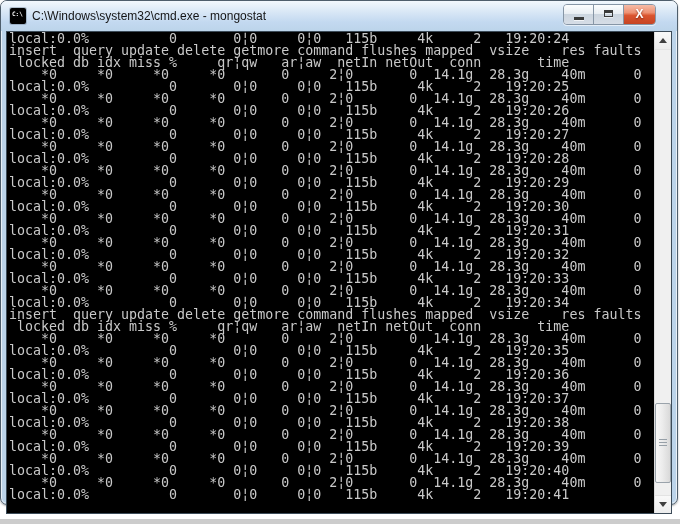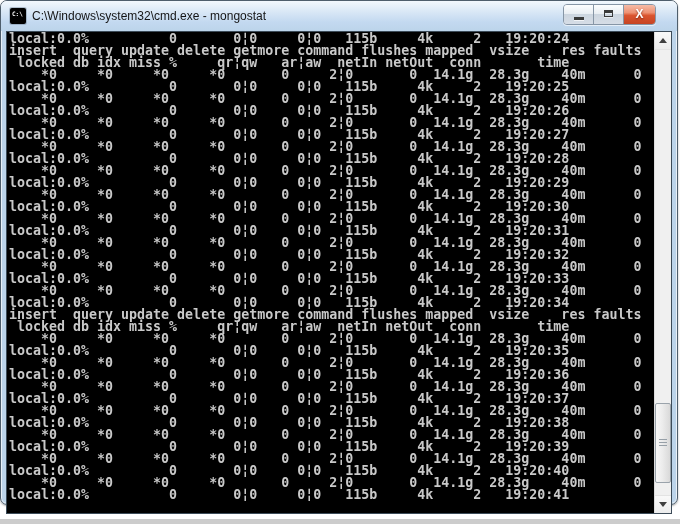--- a/index.html
+++ b/index.html
@@ -59,21 +59,21 @@
   
   .client{
     position:absolute;left:5px;top:30px;width:666px;height:483px;
     box-sizing:border-box;background:#000;border:1px solid #3c4b58;
     display:flex;
   }
   .term{flex:1;overflow:hidden;}
   .term pre{
     margin:0;padding:1px 0 0 2px;
     font-family:"DejaVu Sans Mono",monospace;
-    font-size:13.3px;line-height:12px;font-weight:bold;
+    font-size:13.3px;line-height:12px;font-weight:normal;
     color:#c9c9c9;white-space:pre;
   }
   
   .sb{width:17px;position:relative;background:#f0f0f0;border-left:1px solid #dcdcdc;box-sizing:border-box;}
   .sb-btn{position:absolute;left:0;right:0;height:17px;
     background:linear-gradient(180deg,#f9f9f9,#ececec);
     display:flex;align-items:center;justify-content:center;}
   .sb-btn.up{top:0;border-bottom:1px solid #e3e3e3;}
   .sb-btn.down{bottom:0;border-top:1px solid #e3e3e3;}
   .arr-up{width:0;height:0;border-left:4px solid transparent;border-right:4px solid transparent;

